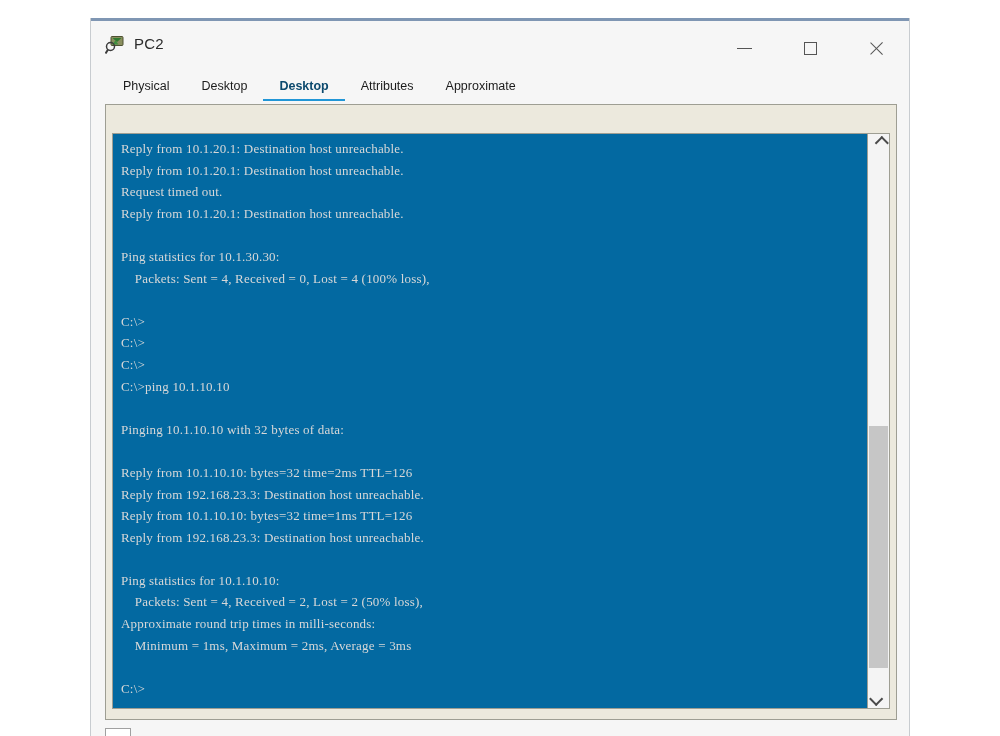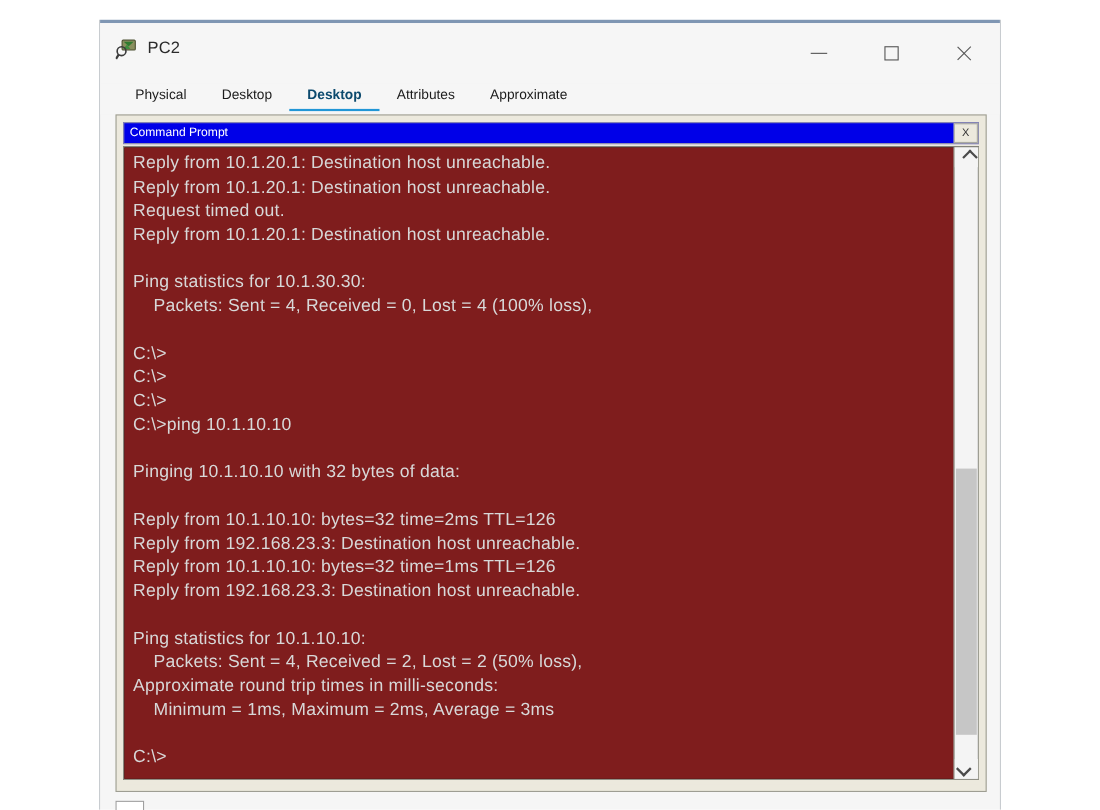--- a/index.html
+++ b/index.html
@@ -203,24 +203,24 @@
     top: 22px;
     right: 0;
     bottom: 4px;
     display: flex;
     background: #000;
     border: 1px solid #9e9e93;
     box-sizing: border-box;
   }
   #terminal-text {
     flex: 1 1 auto;
-    background: #7f1d1d;
+    background: #0369a1;
     color: #d8d8d8;
-    font-family: Liberation Sans, sans-serif;
-    font-size: 16px;
+    font-family: Liberation Serif, serif;
+    font-size: 13px;
     line-height: 21.6px;
     padding: 4px 0 0 8px;
     white-space: pre;
     overflow: hidden;
     letter-spacing: 0.2px;
   }
   .term-line {
     height: 21.6px;
     white-space: pre;
   }
@@ -316,24 +316,20 @@
       <div class="tab">Desktop</div>
       <div class="tab active">Desktop</div>
       <div class="tab">Attributes</div>
       <div class="tab">Approximate</div>
     </div>
   </div>
 
   <div id="desktop-panel">
     <div id="cmd-window">
 
-      <div id="cmd-titlebar">
-        <span id="cmd-title-text">Command Prompt</span>
-        <span id="cmd-close-btn">X</span>
-      </div>
 
       <div id="terminal-area">
         <div id="terminal-text"><div class="term-line">Reply from 10.1.20.1: Destination host unreachable.</div><div class="term-line">Reply from 10.1.20.1: Destination host unreachable.</div><div class="term-line">Request timed out.</div><div class="term-line">Reply from 10.1.20.1: Destination host unreachable.</div><div class="term-line"></div><div class="term-line">Ping statistics for 10.1.30.30:</div><div class="term-line">    Packets: Sent = 4, Received = 0, Lost = 4 (100% loss),</div><div class="term-line"></div><div class="term-line">C:\&gt;</div><div class="term-line">C:\&gt;</div><div class="term-line">C:\&gt;</div><div class="term-line">C:\&gt;ping 10.1.10.10</div><div class="term-line"></div><div class="term-line">Pinging 10.1.10.10 with 32 bytes of data:</div><div class="term-line"></div><div class="term-line">Reply from 10.1.10.10: bytes=32 time=2ms TTL=126</div><div class="term-line">Reply from 192.168.23.3: Destination host unreachable.</div><div class="term-line">Reply from 10.1.10.10: bytes=32 time=1ms TTL=126</div><div class="term-line">Reply from 192.168.23.3: Destination host unreachable.</div><div class="term-line"></div><div class="term-line">Ping statistics for 10.1.10.10:</div><div class="term-line">    Packets: Sent = 4, Received = 2, Lost = 2 (50% loss),</div><div class="term-line">Approximate round trip times in milli-seconds:</div><div class="term-line">    Minimum = 1ms, Maximum = 2ms, Average = 3ms</div><div class="term-line"></div><div class="term-line">C:\&gt;</div></div>
 
         <div id="terminal-scrollbar">
           <div class="sb-arrow" id="sb-arrow-up">
             <span class="chev up"></span>
           </div>
           <div id="sb-thumb"></div>
           <div class="sb-arrow" id="sb-arrow-down">

